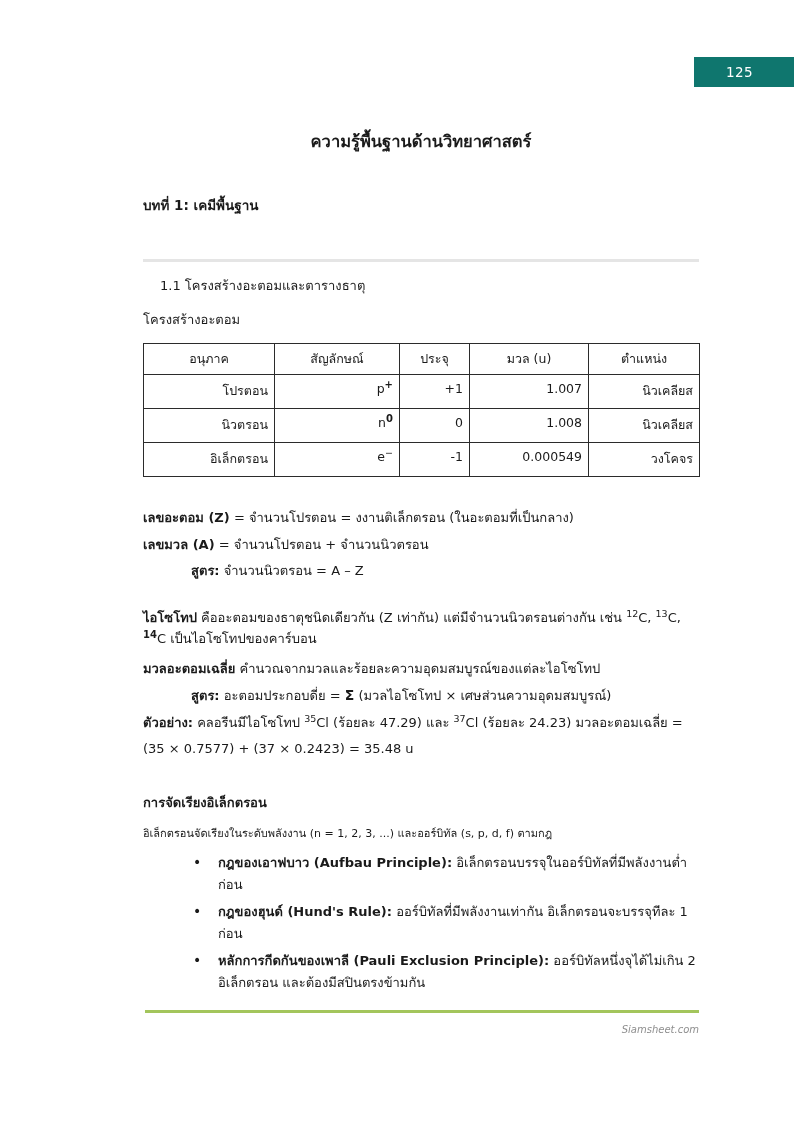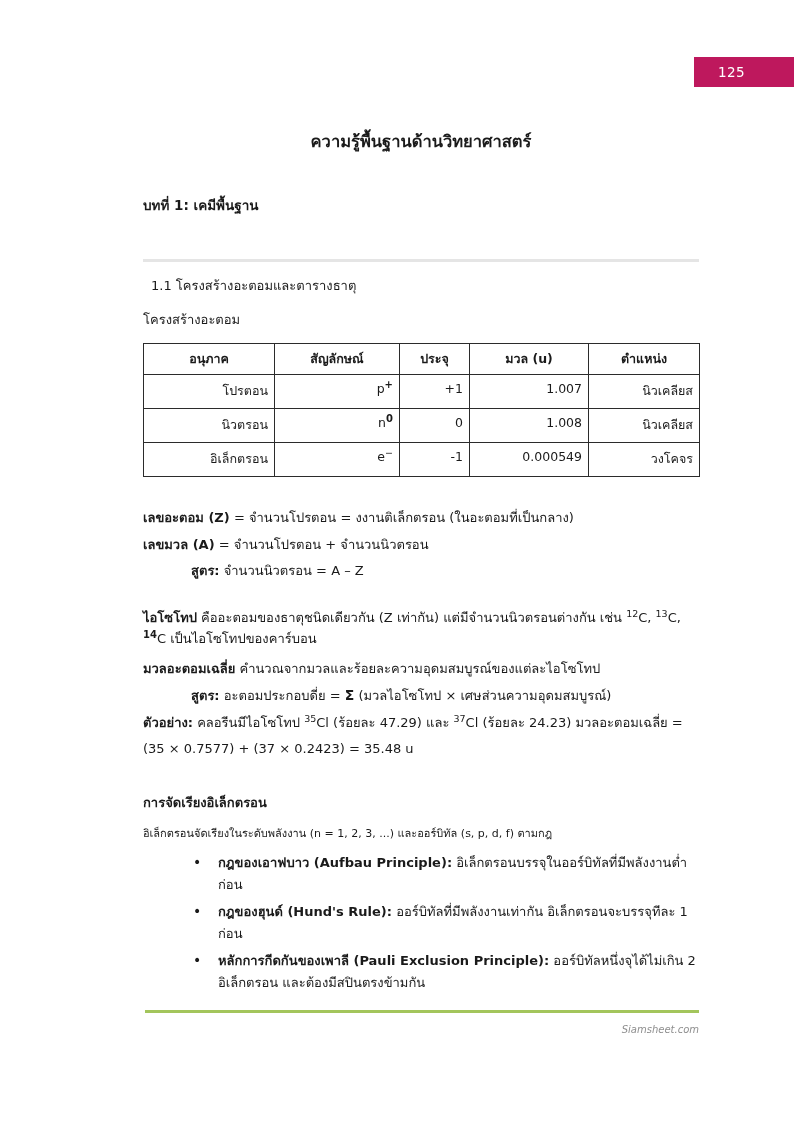--- a/index.html
+++ b/index.html
@@ -16,25 +16,25 @@
     overflow: hidden;
   }
 
   
   .page-badge {
     position: absolute;
     top: 57px;
     left: 694px;
     width: 100px;
     height: 30px;
-    background: #be185d;
+    background: #0f766e;
     color: #ffffff;
     font-size: 13.5px;
     line-height: 30px;
-    padding-left: 24px;
+    padding-left: 32px;
     box-sizing: border-box;
     letter-spacing: 0.4px;
   }
 
   
   .page {
     position: absolute;
     left: 0;
     top: 0;
     width: 794px;
@@ -65,21 +65,21 @@
   .divider-grey {
     height: 3px;
     background: #e5e5e5;
     margin: 0 0 14px 0;
     width: 556px;
   }
 
   .section-heading {
     font-size: 13px;
     font-weight: 400;
-    margin: 0 0 14px 8px;
+    margin: 0 0 14px 17px;
     line-height: 1.5;
   }
 
   .sub-heading {
     font-size: 13px;
     font-weight: 400;
     margin: 0 0 14px 0;
     line-height: 1.5;
   }
 
@@ -99,21 +99,21 @@
   table.particles td, table.particles th {
     border: 1px solid #2b2b2b;
     font-size: 12.5px;
     font-weight: 400;
     padding: 6px 6px 6px 5px;
     vertical-align: top;
     height: 20px;
   }
   table.particles thead th {
     text-align: center;
-    font-weight: 700;
+    font-weight: 400;
     padding: 5px 4px;
     height: 17px;
   }
   table.particles tbody td {
     text-align: right;
     height: 21px;
   }
   col.c1 { width: 131px; }
   col.c2 { width: 125px; }
   col.c3 { width: 70px; }

